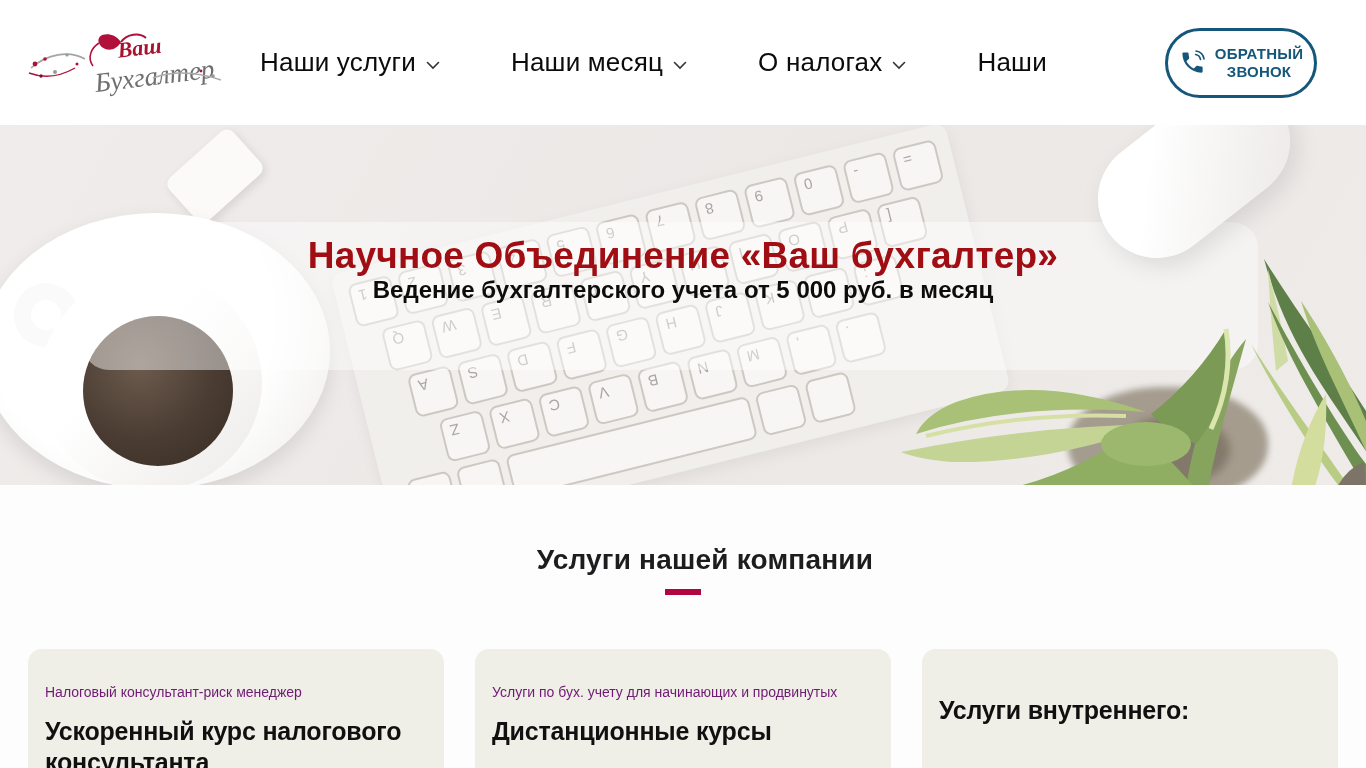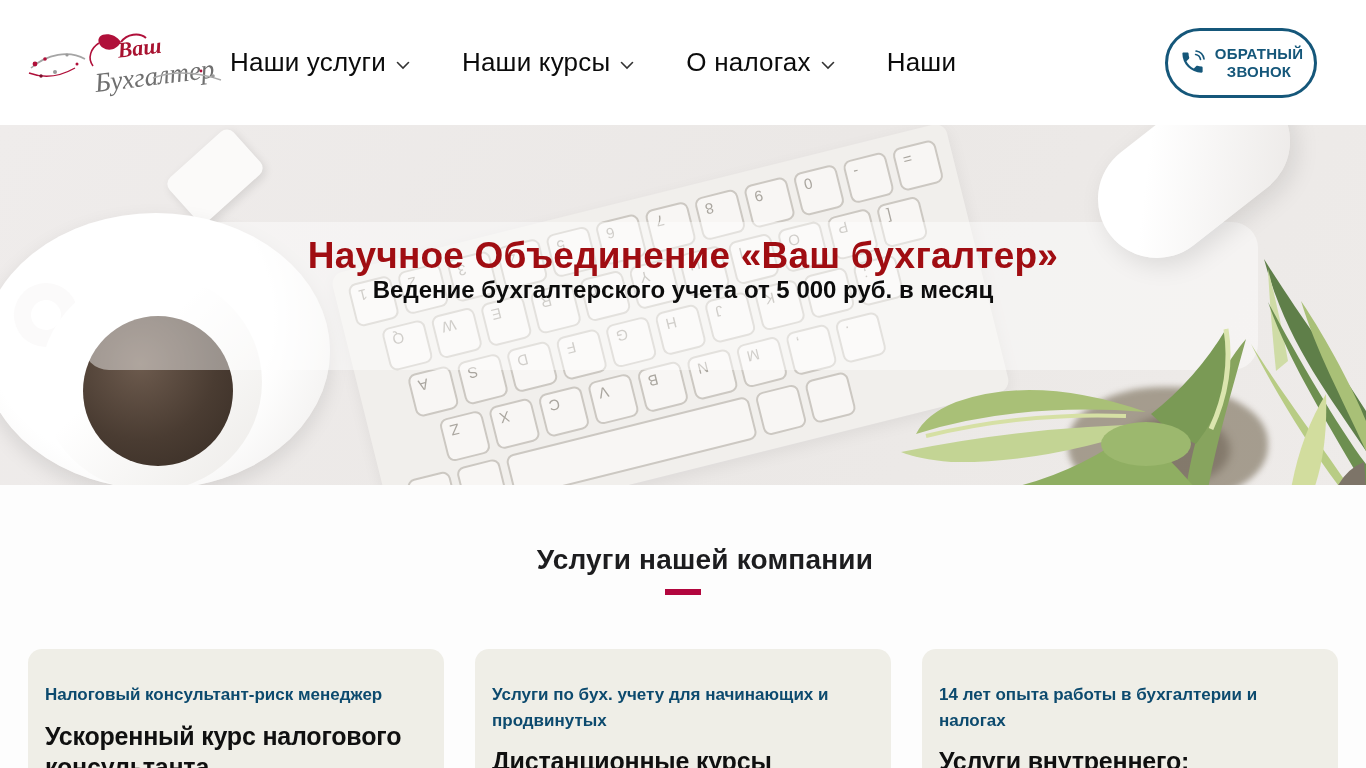--- a/index.html
+++ b/index.html
@@ -2,21 +2,21 @@
 <html lang="ru"><head>
 <meta charset="utf-8">
 <style>
   * { margin:0; padding:0; box-sizing:border-box; }
   html,body { width:1366px; height:768px; overflow:hidden; background:#fdfdfd;
               font-family:"Liberation Sans", sans-serif; }
 
   
   .header { height:125px; background:#ffffff; display:flex; align-items:center; padding:0 49px 0 25px; }
   .logo { width:205px; height:74px; flex:0 0 auto; }
-  .nav { display:flex; gap:52px; align-items:center; }
+  .nav { display:flex; gap:71px; margin-left:30px; align-items:center; }
   .nav-item { display:flex; align-items:center; gap:10px; cursor:pointer; }
   .nav-label { font-size:26px; color:#0b0b0b; letter-spacing:.2px; }
   .chev { width:14px; height:9px; margin-top:5px; }
   .callback-btn { margin-left:auto; width:152px; height:70px; border:3px solid #15577a; border-radius:40px;
                   background:#fff; display:flex; align-items:center; justify-content:center; gap:9px;
                   cursor:pointer; padding:2px 10px; }
   .callback-text { font-size:15px; font-weight:bold; color:#15577a; line-height:1.2; text-align:center; letter-spacing:.2px; }
 
   
   .hero { position:relative; height:360px; background:linear-gradient(120deg,#efeceb 0%,#ebe8e6 55%,#eeebe9 100%); overflow:hidden; }
@@ -69,21 +69,21 @@
   .hero-title    { position:static; font-size:37px; font-weight:bold; color:#a00d12; line-height:1.05; letter-spacing:.2px; }
   .hero-subtitle { position:static; font-size:24px; font-weight:bold; color:#0c0c0c; margin-top:0; }
   .hero-tagline  { position:static; font-size:20px; font-weight:bold; color:#0c0c0c; margin-top:11px; }
 
   
   .services { background:#fdfdfd; padding-top:59px; }
   .services-title { text-align:center; font-size:28px; font-weight:bold; color:#1d1d1f; letter-spacing:.2px;margin-left:44px; }
   .accent-bar { width:36px; height:6px; background:#b2063e; margin:13px auto 0; }
   .cards { display:flex; gap:31px; padding:54px 28px 0; }
   .card { flex:1 1 0; background:#efeee7; border-radius:14px; padding:33px 17px 40px; min-height:210px; }
-  .card-kicker { font-size:17px; color:#0c4a6e; line-height:1.5;font-weight:bold; }
+  .card-kicker { font-size:14px; color:#701a75; line-height:1.5; }
   .card-title  { font-size:25px; font-weight:bold; color:#101010; line-height:1.25; margin-top:13px; letter-spacing:-.2px; }
 </style>
 </head>
 <body>
 
 <header class="header">
   <svg class="logo" viewBox="0 0 205 74">
     <path d="M6,42 C22,28 44,24 60,33" stroke="#a5a5a5" stroke-width="1.6" fill="none"></path>
     <path d="M4,47 C20,53 36,50 50,42" stroke="#b0103a" stroke-width="1.4" fill="none"></path>
     <circle cx="10" cy="38" r="2.4" fill="#b0103a"></circle>
@@ -103,21 +103,21 @@
   </svg>
 
   <nav class="nav">
     <div class="nav-item">
       <span class="nav-label">Наши услуги</span>
       <svg class="chev" viewBox="0 0 14 9">
         <path d="M1.5 1.5 L7 7 L12.5 1.5" stroke="#333" stroke-width="1.6" fill="none" stroke-linecap="round"></path>
         </svg>
     </div>
     <div class="nav-item">
-      <span class="nav-label">Наши курсы</span>
+      <span class="nav-label">Наши месяц</span>
       <svg class="chev" viewBox="0 0 14 9">
         <path d="M1.5 1.5 L7 7 L12.5 1.5" stroke="#333" stroke-width="1.6" fill="none" stroke-linecap="round"></path>
         </svg>
     </div>
     <div class="nav-item">
       <span class="nav-label">О налогах</span>
       <svg class="chev" viewBox="0 0 14 9">
         <path d="M1.5 1.5 L7 7 L12.5 1.5" stroke="#333" stroke-width="1.6" fill="none" stroke-linecap="round"></path>
         </svg>
     </div>
@@ -337,17 +337,16 @@
   <div class="cards">
     <div class="card">
       <div class="card-kicker">Налоговый консультант-риск менеджер</div>
       <div class="card-title">Ускоренный курс налогового консультанта</div>
     </div>
     <div class="card">
       <div class="card-kicker">Услуги по бух. учету для начинающих и продвинутых</div>
       <div class="card-title">Дистанционные курсы</div>
     </div>
     <div class="card">
-      <div class="card-kicker">14 лет опыта работы в бухгалтерии и налогах</div>
       <div class="card-title">Услуги внутреннего:</div>
     </div>
   </div>
 </section>
 
 </body></html>

